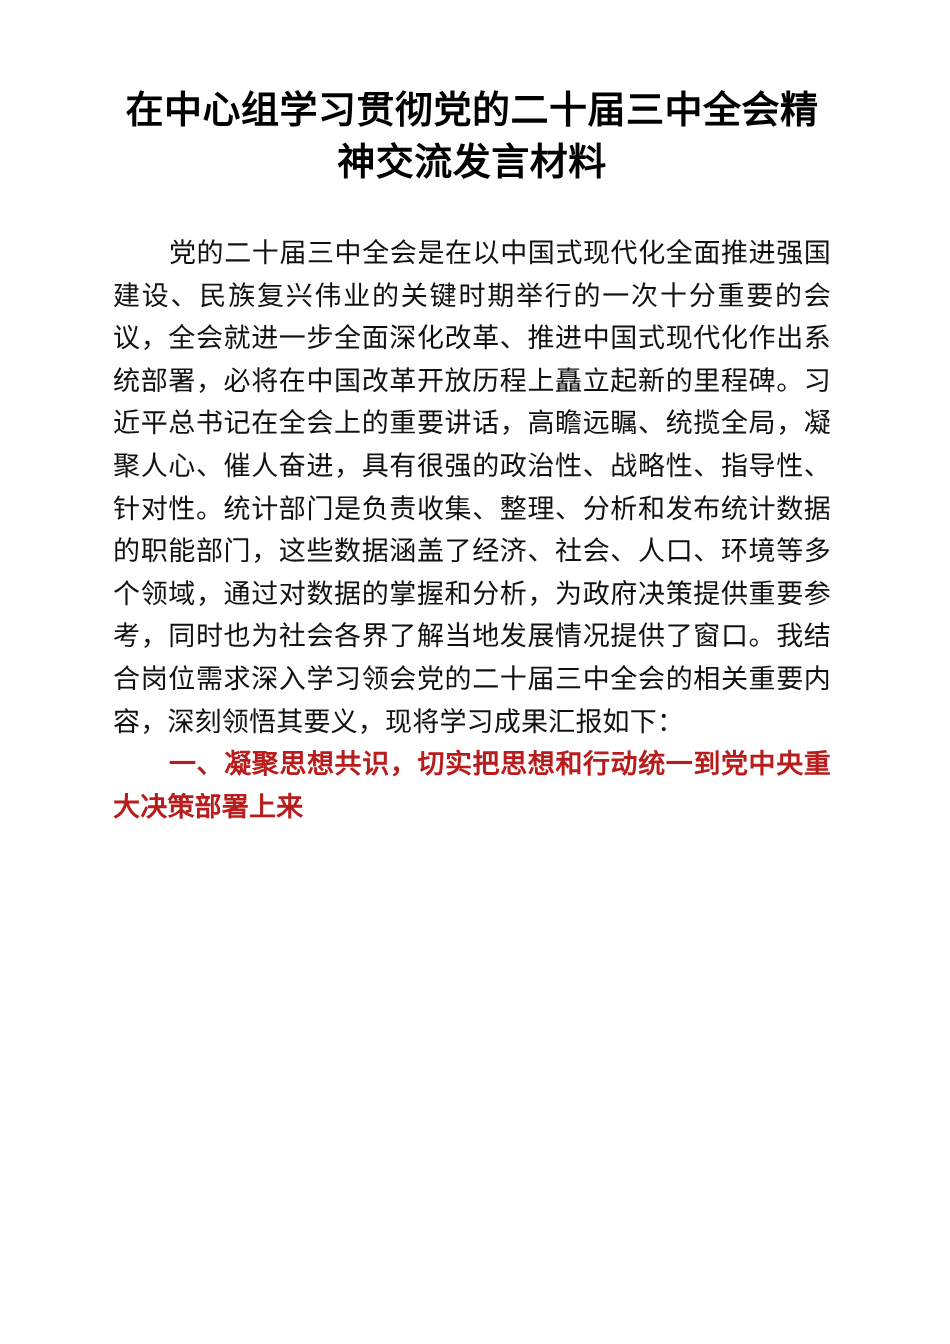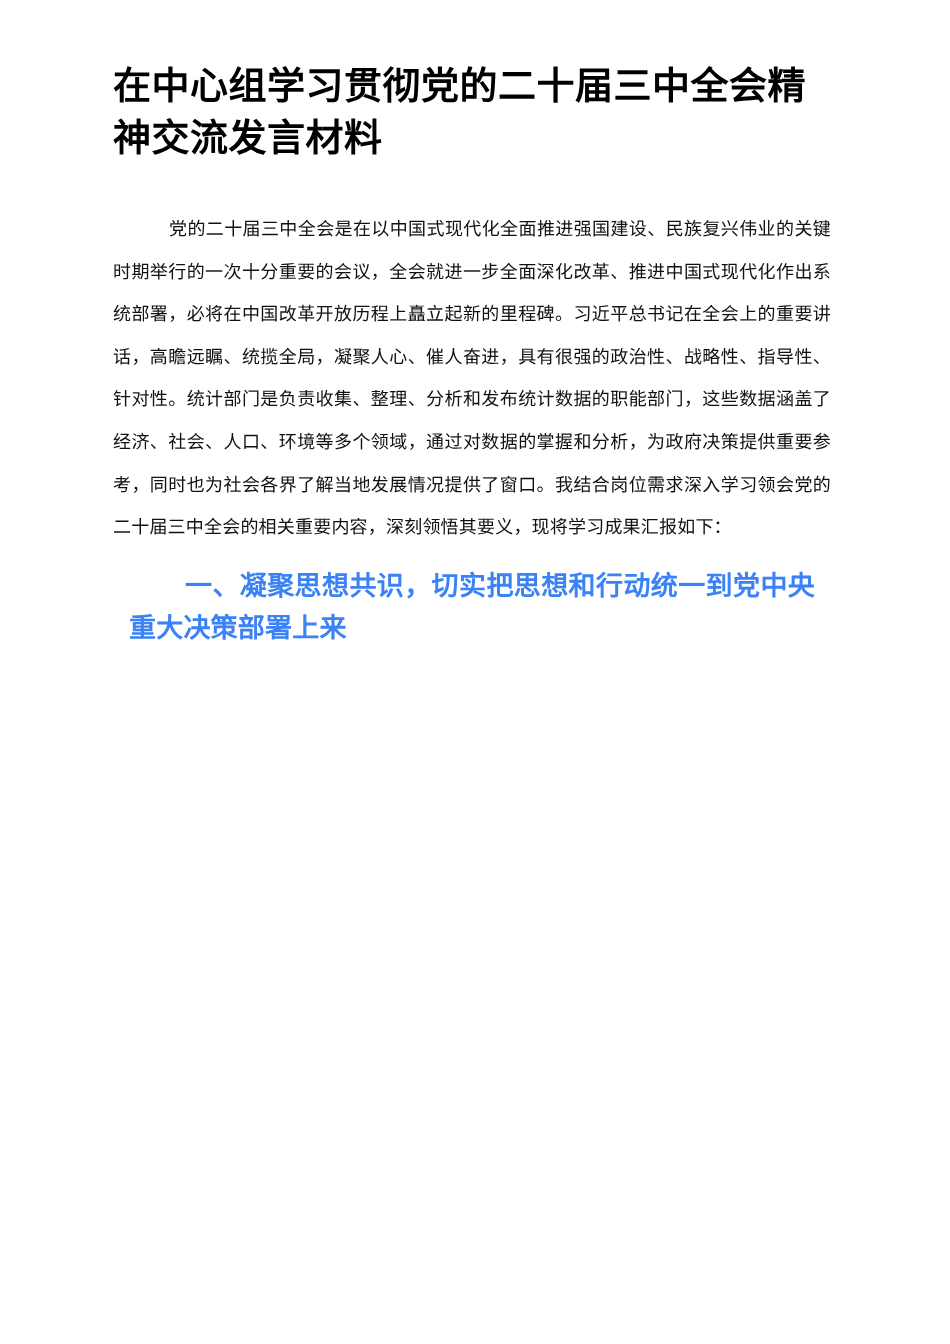--- a/index.html
+++ b/index.html
@@ -25,30 +25,31 @@
     width: 718px;
   }
 
   
   .doc-title {
     font-family: "Liberation Serif", "DejaVu Serif", serif;
     font-weight: bold;
     font-size: 38px;
     line-height: 52px;
     color: #000000;
+    text-align: center;
     margin: 0;
-    padding-top: 60px;
+    padding-top: 84px;
     letter-spacing: 0.5px;
     word-break: break-all;
   }
 
   
   .para {
     font-family: "DejaVu Serif", "Liberation Serif", serif;
-    font-size: 18px;
+    font-size: 27px;
     line-height: 42.6px;
     color: #111111;
     margin: 0;
     text-align: justify;
     text-align-last: left;
     text-justify: inter-character;
     text-indent: 56px;
     word-break: break-all;
     letter-spacing: 0.2px;
   }
@@ -56,22 +57,22 @@
   .para-first {
     margin-top: 44px;
   }
 
   
   .section-heading {
     font-family: "DejaVu Sans", "Liberation Sans", sans-serif;
     font-weight: bold;
     font-size: 27px;
     line-height: 42.6px;
-    color: #3b82f6;
-    margin: 16px;
+    color: #b91c1c;
+    margin: 0;
     text-align: justify;
     text-align-last: left;
     text-indent: 56px;
     word-break: break-all;
     letter-spacing: 0.2px;
   }
 </style>
 </head>
 <body>
 

